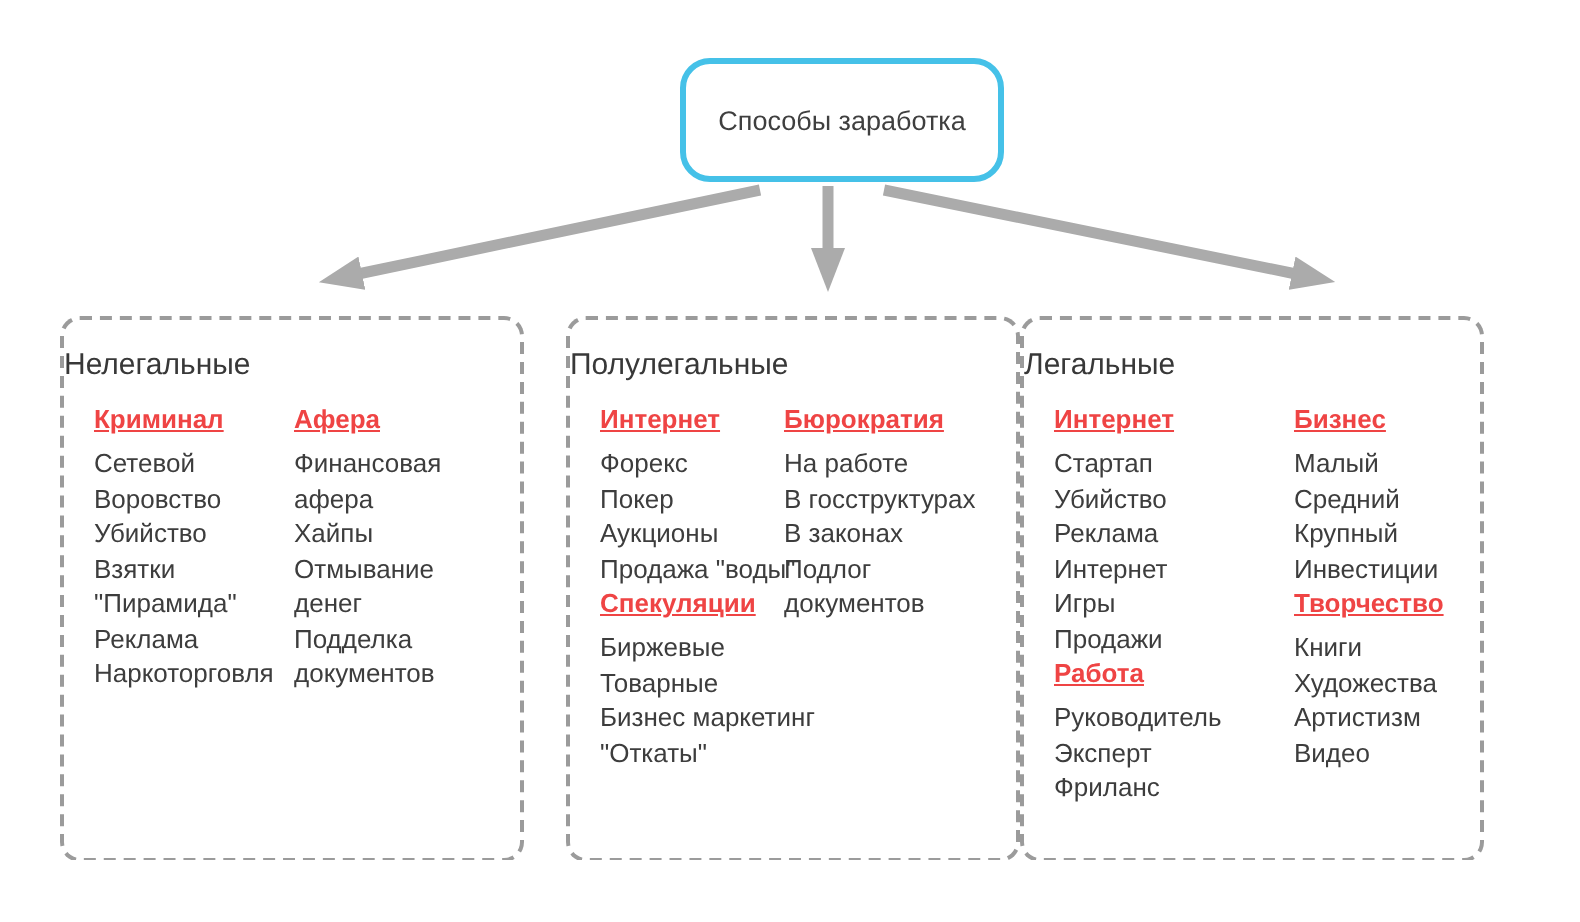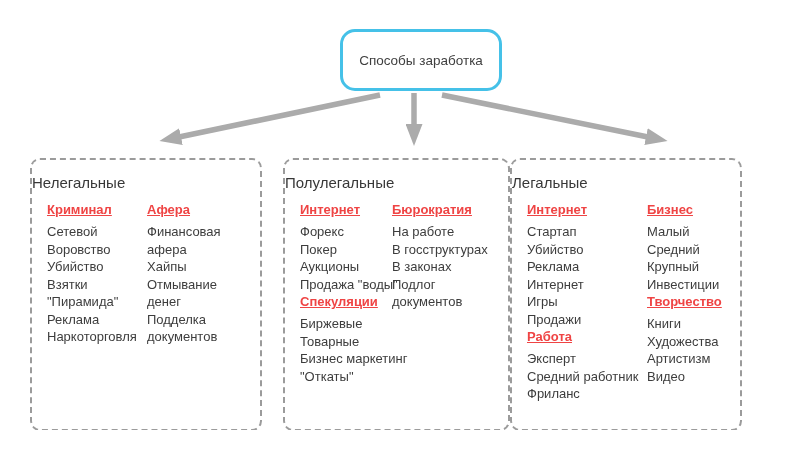--- a/index.html
+++ b/index.html
@@ -132,22 +132,22 @@
               <div class="group-header">Интернет</div>
               <div class="item">Стартап</div>
               <div class="item">Убийство</div>
               <div class="item">Реклама</div>
               <div class="item">Интернет</div>
               <div class="item">Игры</div>
               <div class="item">Продажи</div>
             </div>
             <div class="group">
               <div class="group-header">Работа</div>
+              <div class="item">Руководитель</div>
               <div class="item">Эксперт</div>
-              <div class="item">Средний работник</div>
               <div class="item">Фриланс</div>
             </div>
           </div>
           <div class="col">
             <div class="group">
               <div class="group-header">Бизнес</div>
               <div class="item">Малый</div>
               <div class="item">Средний</div>
               <div class="item">Крупный</div>
               <div class="item">Инвестиции</div>

